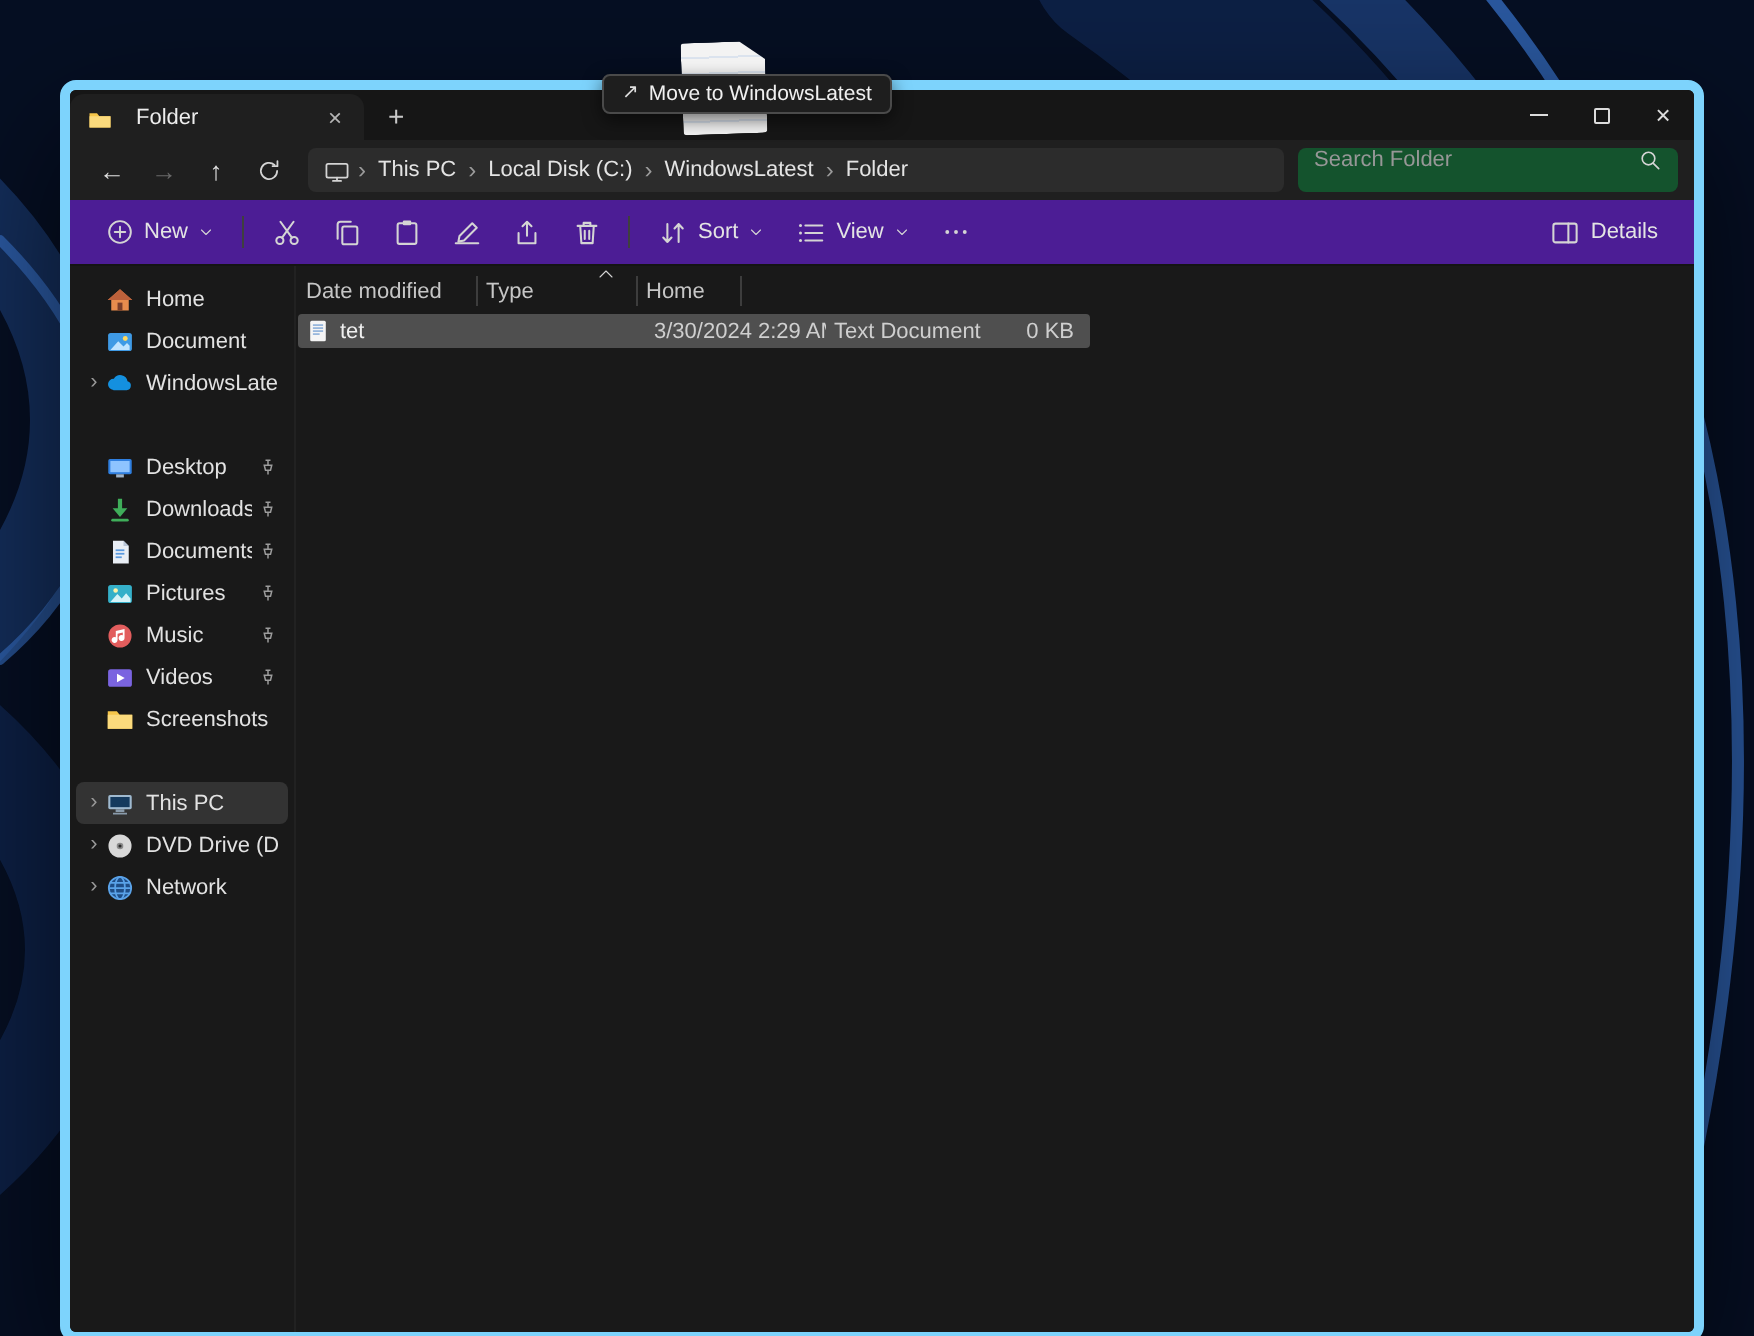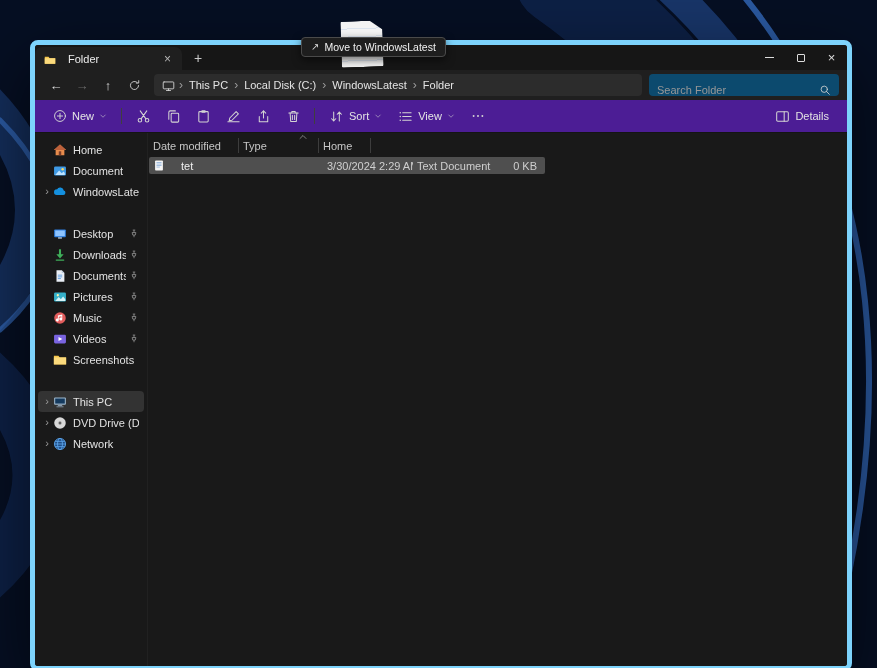--- a/index.html
+++ b/index.html
@@ -23,21 +23,21 @@
   .minbar{width:9px;height:1px;background:#dcdcdc;display:block}
   .maxbox{width:8px;height:8px;border:1px solid #dcdcdc;border-radius:1px;display:block}
 
   
   .addrbar{height:30px;background:#1f1f1f;display:flex;align-items:center;padding:0 8px;flex:0 0 auto}
   .navbtn{width:26px;height:24px;display:flex;align-items:center;justify-content:center;color:#dedede;font-size:13px;border-radius:4px}
   .navbtn.disabled{color:#696969}
   .addrpill{flex:1;height:22px;background:#2c2c2c;border-radius:4px;display:flex;align-items:center;padding:0 8px;margin:0 7px;min-width:0;overflow:hidden}
   .crumb{font-size:11px;color:#e4e4e4;padding:0 4px;white-space:nowrap}
   .crumb-sep{color:#9b9b9b;font-size:12px;padding:0 2px;line-height:1}
-  .searchpill{width:190px;height:22px;background:#0c4a6e;border-radius:4px;display:flex;align-items:flex-end;padding:0 8px;flex:0 0 auto}
+  .searchpill{width:190px;height:22px;background:#14532d;border-radius:4px;display:flex;align-items:flex-start;padding:0 8px;flex:0 0 auto}
   .search-text{font-size:11px;color:#979797;flex:1}
 
   
   .cmdbar{height:33px;background:#4c1d95;border-bottom:1px solid #141414;display:flex;align-items:center;padding:0 10px;flex:0 0 auto}
   .cmd-btn{display:flex;align-items:center;gap:5px;color:#e4e4e4;font-size:11px;padding:0 8px;height:26px;border-radius:4px;white-space:nowrap}
   .icon-btn{width:30px;height:26px;display:flex;align-items:center;justify-content:center;border-radius:4px}
   .vdiv{width:1px;height:16px;background:#3f3f3f;margin:0 6px;flex:0 0 auto}
   .spacer{flex:1}
   svg.ic{stroke:#d4d4d4;fill:none;stroke-width:1.1;stroke-linecap:round;stroke-linejoin:round}
 
@@ -54,21 +54,21 @@
   .pin svg{width:10px;height:11px}
   .sgap{height:21px}
 
   .main{flex:1;position:relative;border-left:1px solid #212121;padding-top:3px}
   .list-header{display:flex;align-items:center;height:19px;color:#c6c6c6;font-size:11px;position:relative;margin-left:1px}
   .hcell{height:15px;display:flex;align-items:center;border-right:1px solid #3d3d3d;padding-left:4px}
   .hcell.c-name{padding-left:12px}
   .sortcaret{position:absolute;left:150px;top:-2px;line-height:0}
   .c-name{width:174px}.c-date{width:90px}.c-type{width:80px}.c-size{width:52px}
   .cell{font-size:11px;color:#cfcfcf;padding-left:4px;white-space:nowrap;overflow:hidden}
-  .cell.c-name{display:flex;align-items:center;gap:16px;color:#f0f0f0;padding-left:4px}
+  .cell.c-name{display:flex;align-items:center;gap:5px;color:#f0f0f0;padding-left:4px}
   .cell.c-size{text-align:right;padding-right:8px;padding-left:0}
   .frow{display:flex;align-items:center;height:17px;width:396px;margin:2px 0 0 1px;background:#4f4f4f;border-radius:2px}
   .fico{width:12px;height:13px;display:flex;flex:0 0 auto}
   .fico svg{width:12px;height:13px}
 
   
   .statusbar{height:17px;display:flex;align-items:center;padding:0 8px;font-size:10px;color:#bdbdbd;background:#191919;border-top:1px solid #252525;flex:0 0 auto}
   .sdiv{width:1px;height:9px;background:#5a5a5a;margin:0 8px;flex:0 0 auto}
   .sbytes{margin-left:10px}
   .viewgroup{margin-left:auto;display:flex;gap:3px;align-items:center}

